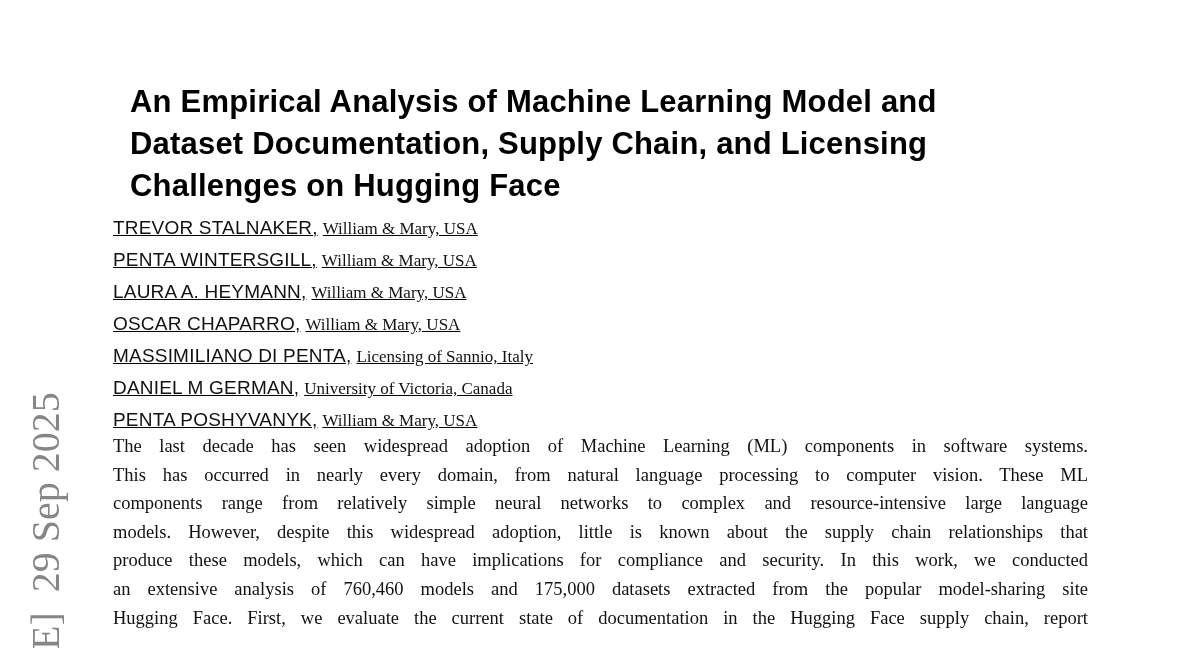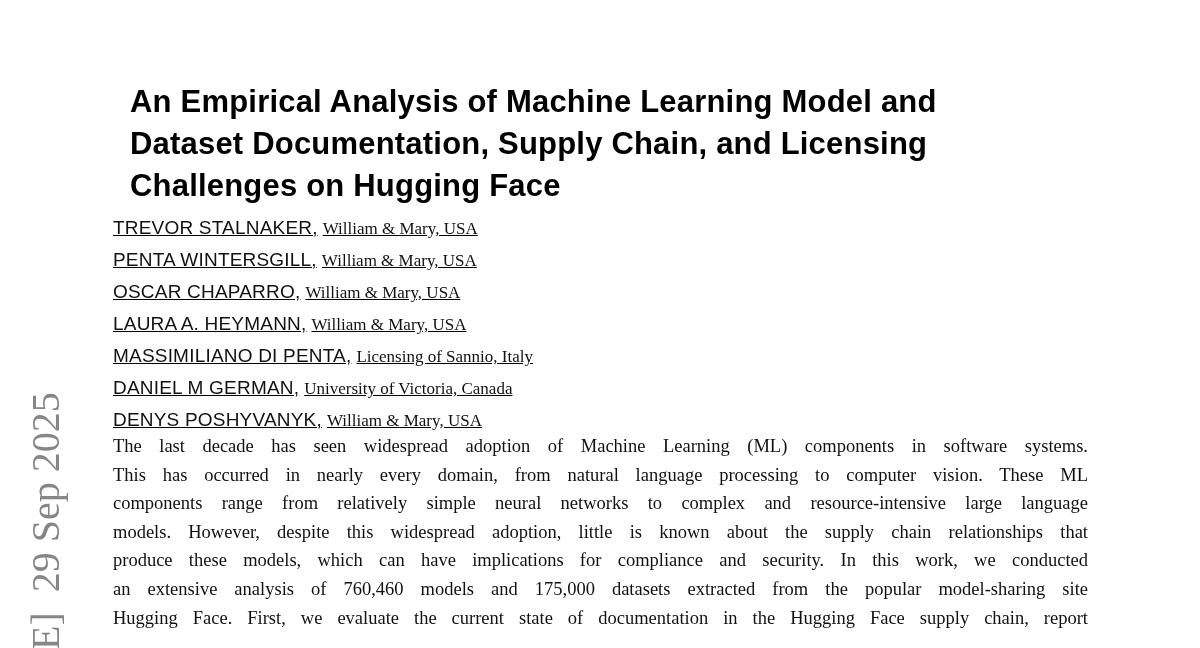--- a/index.html
+++ b/index.html
@@ -109,33 +109,33 @@
     </h1>
 
     <div class="author-list">
       <div class="author-row">
         <span class="author-name">TREVOR STALNAKER,</span><span class="author-affiliation">William &amp; Mary, USA</span>
       </div>
       <div class="author-row">
         <span class="author-name">PENTA WINTERSGILL,</span><span class="author-affiliation">William &amp; Mary, USA</span>
       </div>
       <div class="author-row">
-        <span class="author-name">OSCAR CHAPARRO,</span><span class="author-affiliation">William &amp; Mary, USA</span>
+        <span class="author-name">LAURA A. HEYMANN,</span><span class="author-affiliation">William &amp; Mary, USA</span>
       </div>
       <div class="author-row">
-        <span class="author-name">LAURA A. HEYMANN,</span><span class="author-affiliation">William &amp; Mary, USA</span>
+        <span class="author-name">OSCAR CHAPARRO,</span><span class="author-affiliation">William &amp; Mary, USA</span>
       </div>
       <div class="author-row">
         <span class="author-name">MASSIMILIANO DI PENTA,</span><span class="author-affiliation">Licensing of Sannio, Italy</span>
       </div>
       <div class="author-row">
         <span class="author-name">DANIEL M GERMAN,</span><span class="author-affiliation">University of Victoria, Canada</span>
       </div>
       <div class="author-row">
-        <span class="author-name">DENYS POSHYVANYK,</span><span class="author-affiliation">William &amp; Mary, USA</span>
+        <span class="author-name">PENTA POSHYVANYK,</span><span class="author-affiliation">William &amp; Mary, USA</span>
       </div>
     </div>
 
     <div class="abstract">
       <div class="abstract-line">The last decade has seen widespread adoption of Machine Learning (ML) components in software systems.</div>
       <div class="abstract-line">This has occurred in nearly every domain, from natural language processing to computer vision. These ML</div>
       <div class="abstract-line">components range from relatively simple neural networks to complex and resource-intensive large language</div>
       <div class="abstract-line">models. However, despite this widespread adoption, little is known about the supply chain relationships that</div>
       <div class="abstract-line">produce these models, which can have implications for compliance and security. In this work, we conducted</div>
       <div class="abstract-line">an extensive analysis of 760,460 models and 175,000 datasets extracted from the popular model-sharing site</div>

